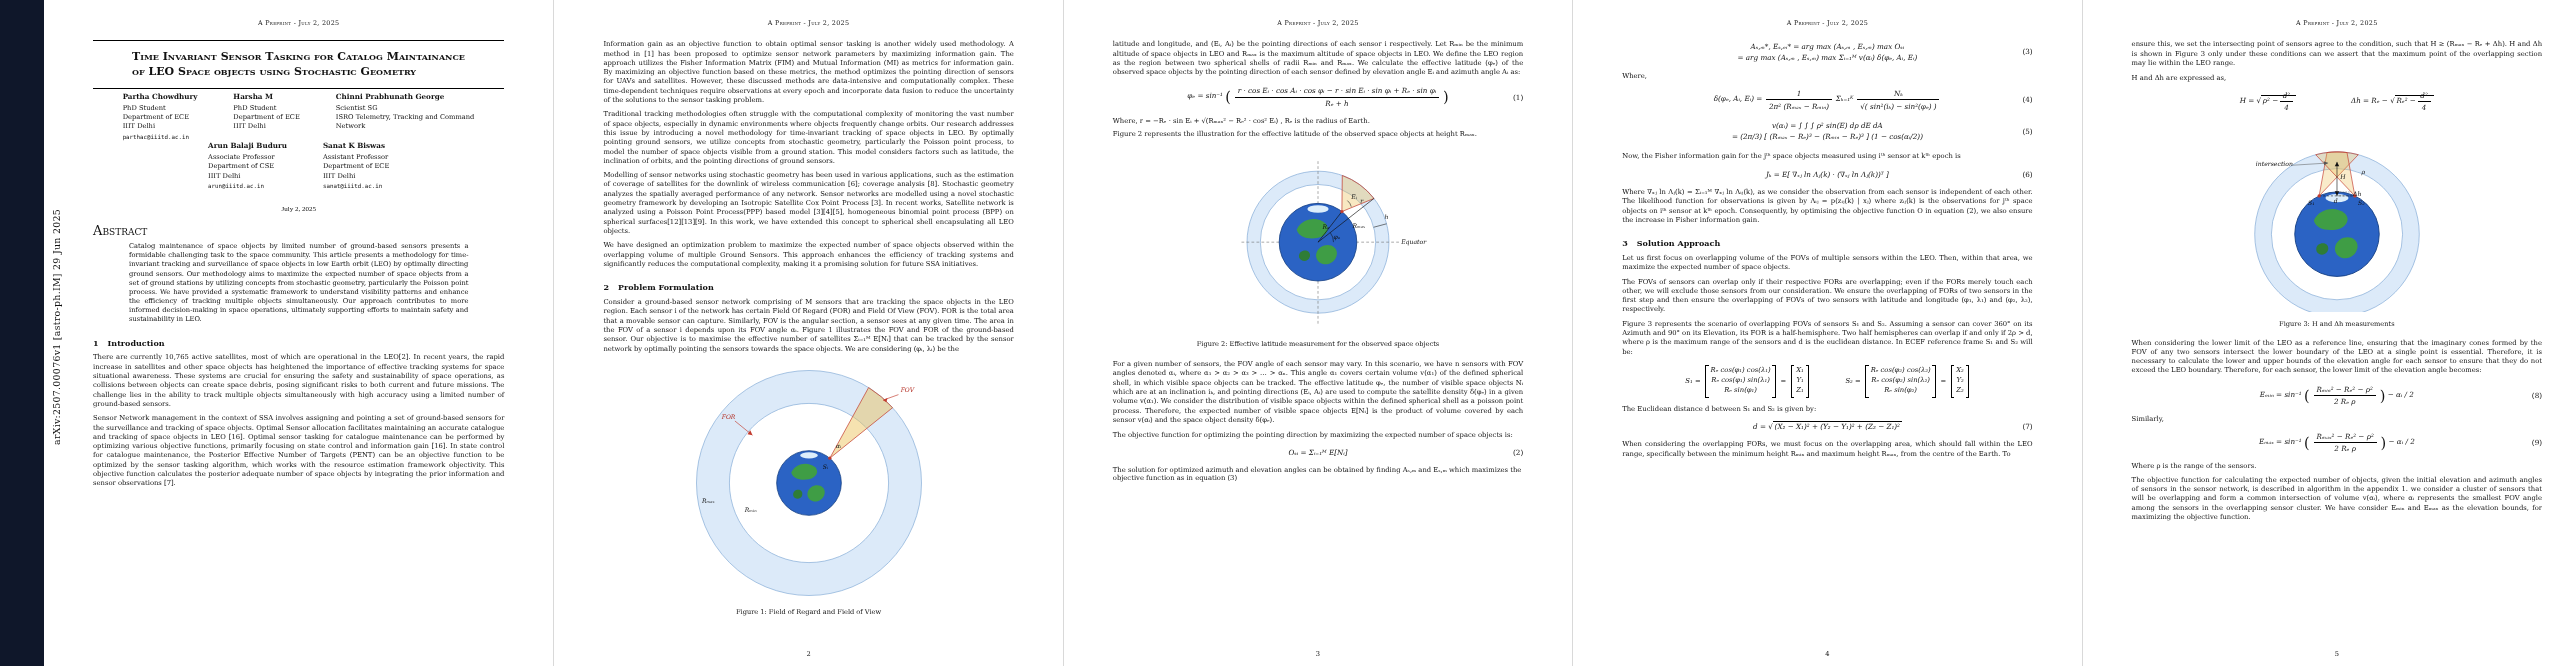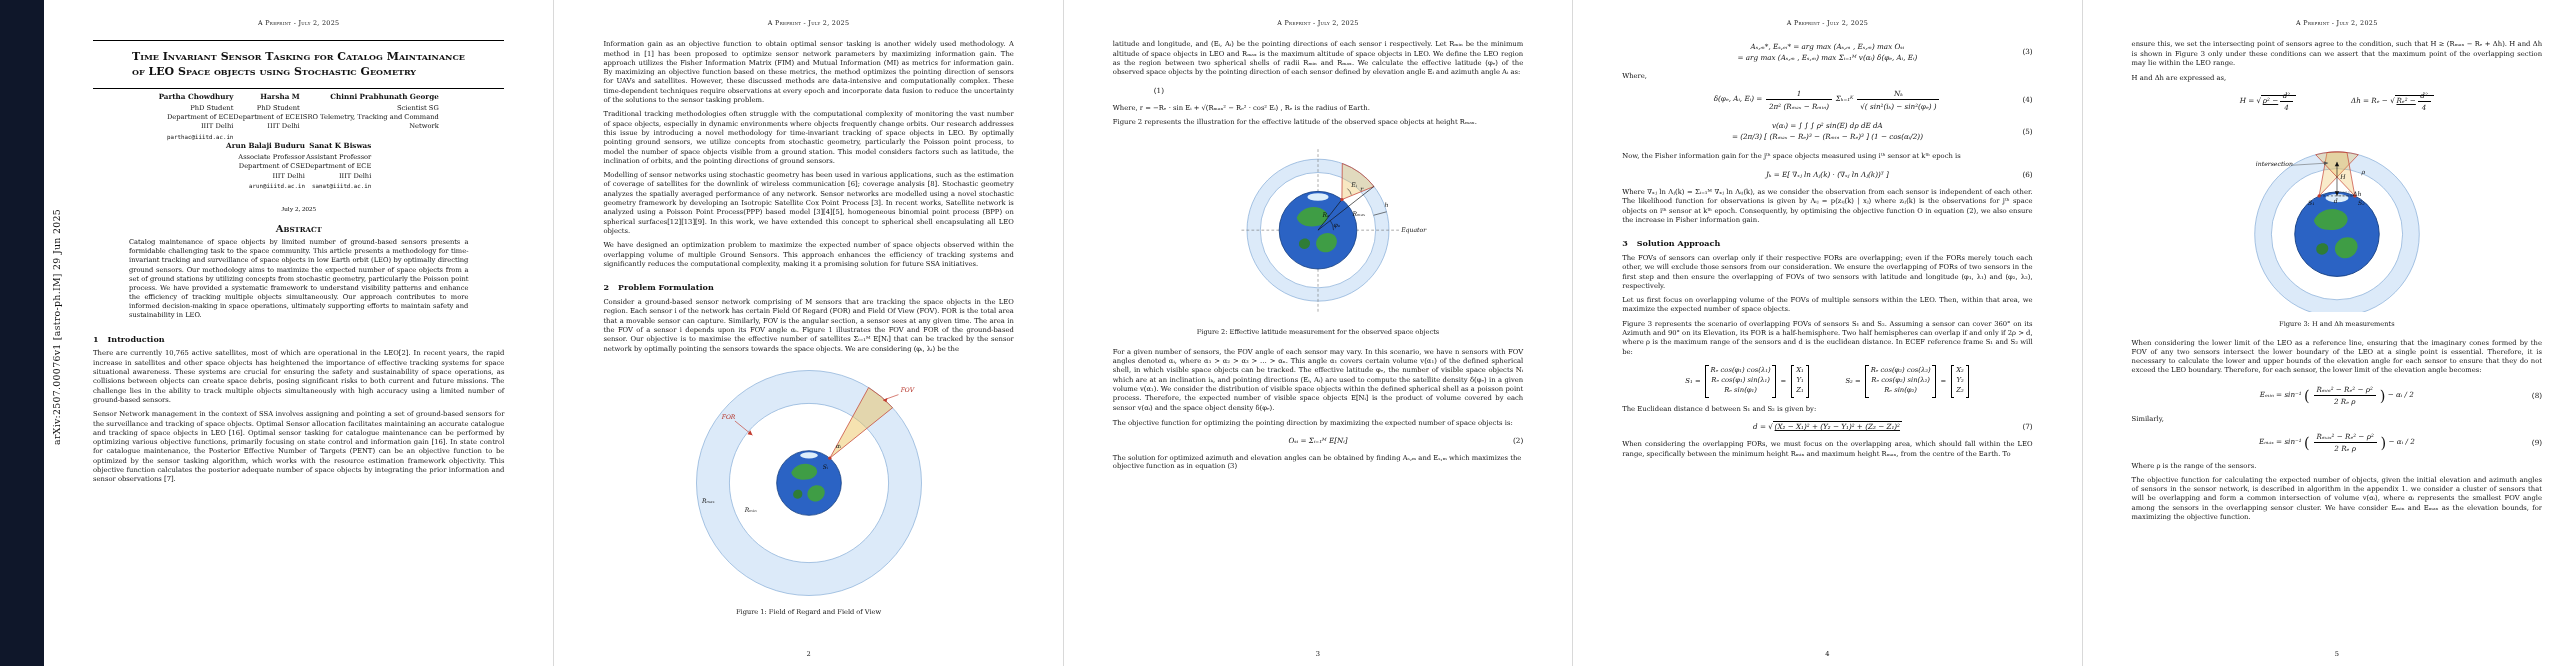--- a/index.html
+++ b/index.html
@@ -2,44 +2,44 @@
 <html style="font-size:9px"><head>
 <meta charset="utf-8">
 <style>
   html,body{margin:0;padding:0;background:#ffffff;}
   .sheet{display:flex;width:2547px;height:667px;background:#0f172a;font-family:"DejaVu Serif","Liberation Serif",serif;color:#111;padding-left:44px;}
   .page{position:relative;width:515px;height:667px;box-sizing:border-box;padding:19px 49px 11px;background:#fff;overflow:hidden;}
   .page+.page{border-left:0.6px solid #d9d9d9;}
   .runhead{text-align:center;font-variant:small-caps;font-size:6.4px;letter-spacing:0.3px;margin-bottom:13.3px;}
   .titlerule{border:none;border-top:0.7px solid #000;margin:3.3px 0;}
   .title{text-align:left;font-variant:small-caps;font-weight:bold;font-size:11px;line-height:1.4;margin:7.8px 39px;}
-  .authrow{display:flex;justify-content:center;text-align:right;font-size:6.7px;line-height:1.4;}
+  .authrow{display:flex;justify-content:center;gap:36px;text-align:left;font-size:6.7px;line-height:1.4;}
   .auth{max-width:139px;}
   .auth .name{font-weight:bold;font-size:7.2px;margin-bottom:1.7px;}
   .auth .aline:empty{display:none;}
   .auth .email{font-family:"DejaVu Sans Mono","Liberation Mono",monospace;font-size:5.8px;margin-top:1.1px;}
   .auth .email:empty{display:none;}
   .date{text-align:center;font-size:7px;margin:14.5px 0 10px;font-family:Liberation Serif, serif;}
-  .abshead{text-align:center;font-variant:small-caps;font-weight:bold;font-size:10px;margin:5.6px 0 4.4px;}
+  .abshead{text-align:left;font-variant:small-caps;font-weight:normal;font-size:13px;margin:5.6px 0 4.4px;}
   .abstract{margin:0 36px;text-align:justify;font-size:6.7px;line-height:1.37;}
   .sechead{display:flex;gap:9px;font-weight:bold;font-size:8px;margin:13.3px 0 5.6px;}
   .para{text-align:justify;font-size:6.8px;line-height:1.37;margin:5px 0;}
   .arxiv{position:absolute;left:6.7px;top:445px;transform:rotate(-90deg);transform-origin:left top;white-space:nowrap;font-size:9.4px;letter-spacing:0.3px;}
   .eq{display:flex;align-items:center;margin:9px 0;font-size:7.2px;}
   .eq .eqs,.eq .eqn{width:25.6px;font-style:normal;}
   .eq .eqn{text-align:right;}
   .eq .eqb{flex:1;text-align:center;font-style:italic;}
   .eq .eqline{display:block;margin:1.7px 0;}
   .paren{font-size:14.5px;font-style:normal;vertical-align:middle;line-height:0;}
   .frac{display:inline-block;vertical-align:middle;text-align:center;margin:0 1.7px;}
   .frac .fnum{display:block;padding:0 2.8px 1.1px;border-bottom:0.6px solid #000;}
   .frac .fden{display:block;padding:1.1px 2.8px 0;}
   .sqrt{white-space:nowrap;}
   .sqrt .rad{font-style:normal;}
-  .sqrt .bar{border-top:0.6px solid #000;padding:0 1.7px;text-decoration:underline;}
+  .sqrt .bar{border-top:0.6px solid #000;padding:0 1.7px;}
   .matrow{display:flex;justify-content:center;align-items:center;gap:36px;font-style:italic;font-size:6.8px;margin:7.8px 0;}
   .matgrp{display:flex;align-items:center;gap:4.4px;}
   .mat{display:inline-block;text-align:center;position:relative;padding:1.7px 5.6px;}
   .mat::before,.mat::after{content:"";position:absolute;top:0;bottom:0;width:2.8px;border:0.7px solid #000;}
   .mat::before{left:0;border-right:none;}
   .mat::after{right:0;border-left:none;}
   .mat .mrow{display:block;line-height:1.45;}
   .figwrap{text-align:center;margin:11px 0 2.2px;}
   .figcap{text-align:center;font-size:6.6px;margin:5.6px 0 0;}
   .pageno{position:absolute;bottom:9px;left:0;right:0;text-align:center;font-size:6.7px;}
@@ -145,20 +145,26 @@
       <div class="figcap">Figure 1: Field of Regard and Field of View</div>
     </div>
     <div class="pageno">2</div>
   </div>
 
   <div class="page">
     <div class="runhead">A Preprint - July 2, 2025</div>
     <div class="para">latitude and longitude, and (Eᵢ, Aᵢ) be the pointing directions of each sensor i respectively. Let Rₘᵢₙ be the minimum altitude of space objects in LEO and Rₘₐₓ is the maximum altitude of space objects in LEO. We define the LEO region as the region between two spherical shells of radii Rₘᵢₙ and Rₘₐₓ. We calculate the effective latitude (φₑ) of the observed space objects by the pointing direction of each sensor defined by elevation angle Eᵢ and azimuth angle Aᵢ as:</div>
     <div class="eq">
       <span class="eqs"></span>
+      <span class="eqb">
+        <span>φₑ = sin⁻¹</span>
+        <span class="paren">(</span>
+        <span class="frac"><span class="fnum">r · cos Eᵢ · cos Aᵢ · cos φᵢ − r · sin Eᵢ · sin φᵢ + Rₑ · sin φᵢ</span><span class="fden">Rₑ + h</span></span>
+        <span class="paren">)</span>
+      </span>
       <span class="eqn">(1)</span>
     </div>
     <div class="plainline">Where, r = −Rₑ · sin Eᵢ + √(Rₘₐₓ² − Rₑ² · cos² Eᵢ) , Rₑ is the radius of Earth.</div>
     <div class="plainline">Figure 2 represents the illustration for the effective latitude of the observed space objects at height Rₘₐₓ.</div>
     <div class="figwrap">
       <svg width="256" height="183" viewBox="0 0 460 330">
         <circle cx="230" cy="168" r="128" fill="#dceaf9" stroke="#7fa8d4" stroke-width="1.2"></circle>
         <circle cx="230" cy="168" r="104" fill="#ffffff" stroke="#7fa8d4" stroke-width="1.2"></circle>
         <line x1="230" y1="22" x2="230" y2="316" stroke="#666" stroke-width="1" stroke-dasharray="5 4"></line>
         <line x1="92" y1="168" x2="376" y2="168" stroke="#666" stroke-width="1" stroke-dasharray="5 4"></line>
@@ -230,22 +236,22 @@
     <div class="eq">
       <span class="eqs"></span>
       <span class="eqb">Jₖ = E[ ∇ₓⱼ ln Λⱼ(k) · (∇ₓⱼ ln Λⱼ(k))ᵀ ]</span>
       <span class="eqn">(6)</span>
     </div>
     <div class="para">Where ∇ₓⱼ ln Λⱼ(k) = Σᵢ₌₁ᴹ ∇ₓⱼ ln Λᵢⱼ(k), as we consider the observation from each sensor is independent of each other. The likelihood function for observations is given by Λᵢⱼ = p(zᵢⱼ(k) | xⱼ) where zᵢⱼ(k) is the observations for jᵗʰ space objects on iᵗʰ sensor at kᵗʰ epoch. Consequently, by optimising the objective function O in equation (2), we also ensure the increase in Fisher information gain.</div>
     <div class="sechead">
       <span>3</span>
       <span>Solution Approach</span>
     </div>
+    <div class="para">Let us first focus on overlapping volume of the FOVs of multiple sensors within the LEO. Then, within that area, we maximize the expected number of space objects.</div>
     <div class="para">The FOVs of sensors can overlap only if their respective FORs are overlapping; even if the FORs merely touch each other, we will exclude those sensors from our consideration. We ensure the overlapping of FORs of two sensors in the first step and then ensure the overlapping of FOVs of two sensors with latitude and longitude (φ₁, λ₁) and (φ₂, λ₂), respectively.</div>
-    <div class="para">Let us first focus on overlapping volume of the FOVs of multiple sensors within the LEO. Then, within that area, we maximize the expected number of space objects.</div>
     <div class="para">Figure 3 represents the scenario of overlapping FOVs of sensors S₁ and S₂. Assuming a sensor can cover 360° on its Azimuth and 90° on its Elevation, its FOR is a half-hemisphere. Two half hemispheres can overlap if and only if 2ρ &gt; d, where ρ is the maximum range of the sensors and d is the euclidean distance. In ECEF reference frame S₁ and S₂ will be:</div>
     <div class="matrow">
       <div class="matgrp">
         <span>S₁ =</span>
         <span class="mat">
           <span class="mrow">Rₑ cos(φ₁) cos(λ₁)</span>
           <span class="mrow">Rₑ cos(φ₁) sin(λ₁)</span>
           <span class="mrow">Rₑ sin(φ₁)</span>
         </span>
         <span>=</span>

